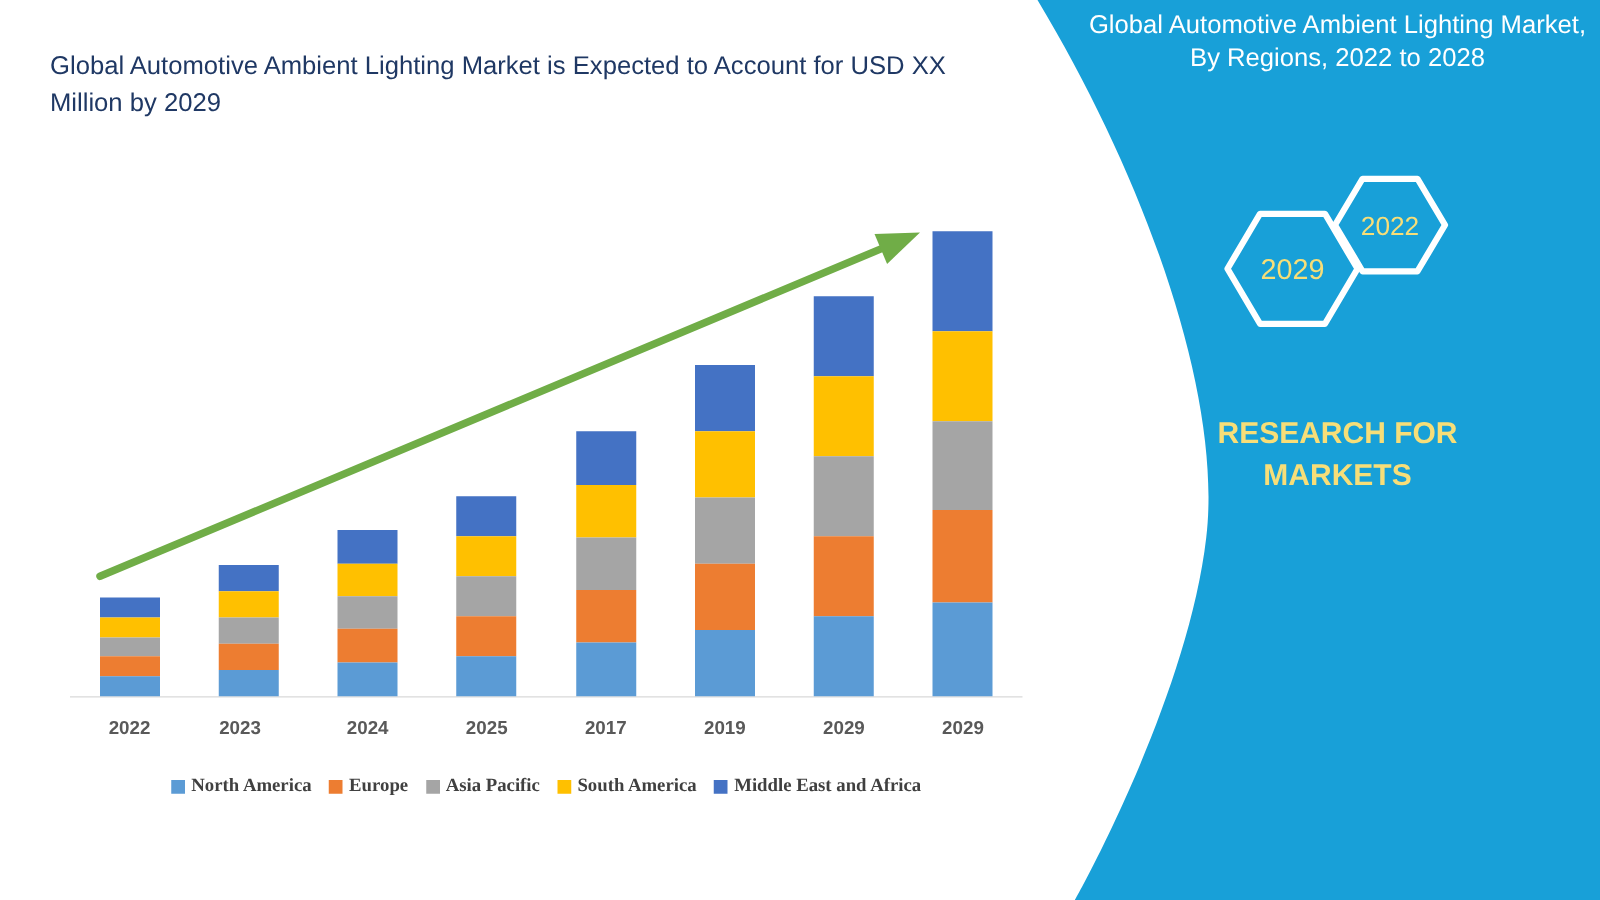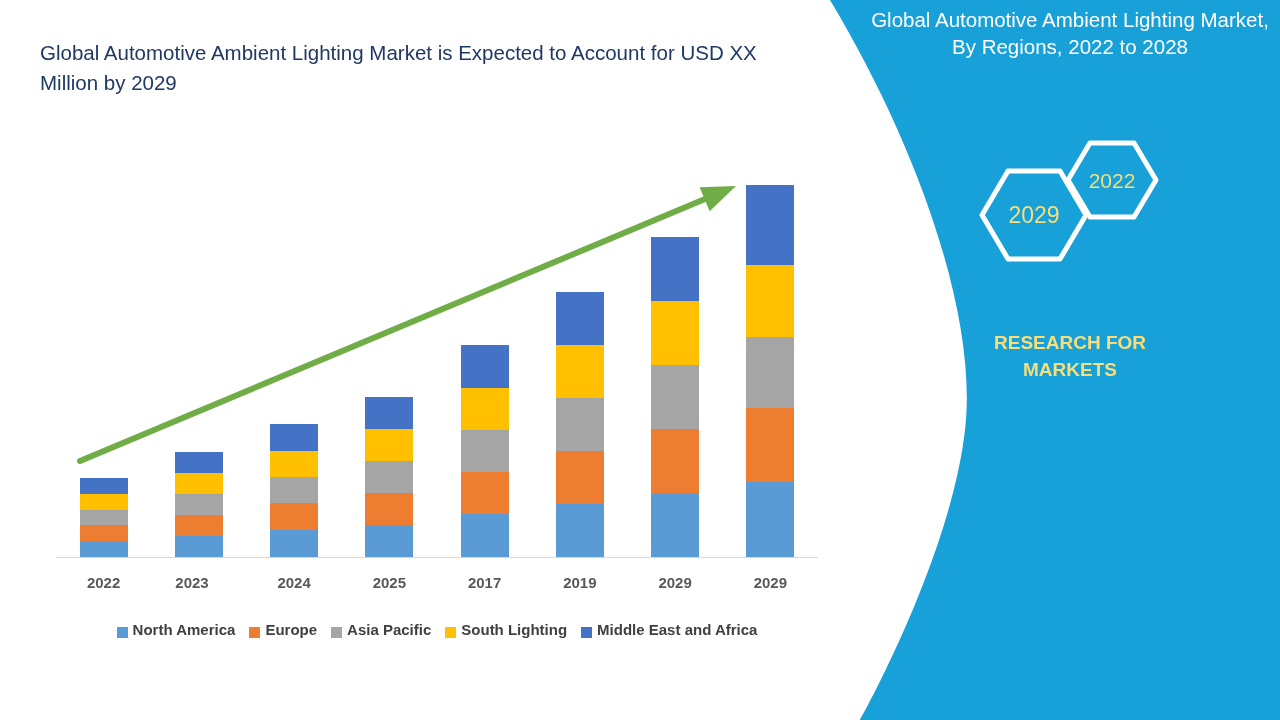--- a/index.html
+++ b/index.html
@@ -7,39 +7,39 @@
 
   #root{position:absolute;inset:0;width:1280px;height:720px;background:#fff;}
 
   
   .panel-svg{position:absolute;top:0;left:800px;width:480px;height:720px;}
   .panel-content{position:absolute;top:0;left:800px;width:480px;height:720px;pointer-events:none;}
   .panel-title{position:absolute;top:6px;left:60px;width:420px;text-align:center;color:#ffffff;
                font-size:20.5px;line-height:1.34;font-weight:400;}
   .hex-wrap{position:absolute;top:130px;left:170px;width:240px;height:170px;}
   .brand{position:absolute;top:330px;left:60px;width:420px;text-align:center;color:#F7DE78;
-         font-size:19px;font-weight:bold;line-height:1.42;}
+         font-size:24px;font-weight:bold;line-height:1.42;}
 
   
   .chart-title{position:absolute;top:38px;left:40px;width:770px;text-align:left;
                color:#1F3864;font-size:20.5px;line-height:1.45;font-weight:400;}
 
   .plot{position:absolute;left:0;top:0;width:840px;height:720px;}
   .axis-line{position:absolute;left:56px;top:557px;width:762px;height:1px;background:#d9d9d9;}
 
   .bars{position:absolute;left:56px;top:150px;width:762px;height:407px;}
   .bar-col{position:absolute;bottom:0;width:48px;display:flex;flex-direction:column-reverse;}
   .seg{width:100%;}
 
   .xlabels{position:absolute;left:56px;top:574px;width:762px;height:26px;}
   .xlab{position:absolute;width:96px;text-align:center;color:#595959;font-size:15px;font-weight:bold;}
 
   .legend{position:absolute;left:56px;top:617px;width:762px;height:24px;display:flex;
           justify-content:center;align-items:center;gap:14px;}
-  .lg-item{display:flex;align-items:flex-end;gap:5px;}
+  .lg-item{display:flex;align-items:center;gap:5px;font-family:Liberation Serif, serif;}
   .lg-swatch{width:11px;height:11px;display:inline-block;}
   .lg-text{color:#404040;font-size:15px;font-weight:bold;white-space:nowrap;}
 
   .arrow{position:absolute;left:0;top:0;width:840px;height:720px;pointer-events:none;}
 </style>
 </head>
 <body>
 
 <div id="root">
 
@@ -132,21 +132,21 @@
       <div class="lg-item">
         <span class="lg-swatch" style="background: rgb(237, 125, 49);"></span>
         <span class="lg-text">Europe</span>
       </div>
       <div class="lg-item">
         <span class="lg-swatch" style="background: rgb(165, 165, 165);"></span>
         <span class="lg-text">Asia Pacific</span>
       </div>
       <div class="lg-item">
         <span class="lg-swatch" style="background: rgb(255, 192, 0);"></span>
-        <span class="lg-text">South Lighting</span>
+        <span class="lg-text">South America</span>
       </div>
       <div class="lg-item">
         <span class="lg-swatch" style="background: rgb(68, 114, 196);"></span>
         <span class="lg-text">Middle East and Africa</span>
       </div>
     </div>
 
   <svg class="panel-svg" viewBox="0 0 480 720" preserveAspectRatio="none">
     <path id="panel-path" d="M30,0 L480,0 L480,720 L60,720 C60,720 150,560 165,430 C178,320 120,150 30,0 Z" fill="#18A0D8"></path>
   </svg>

